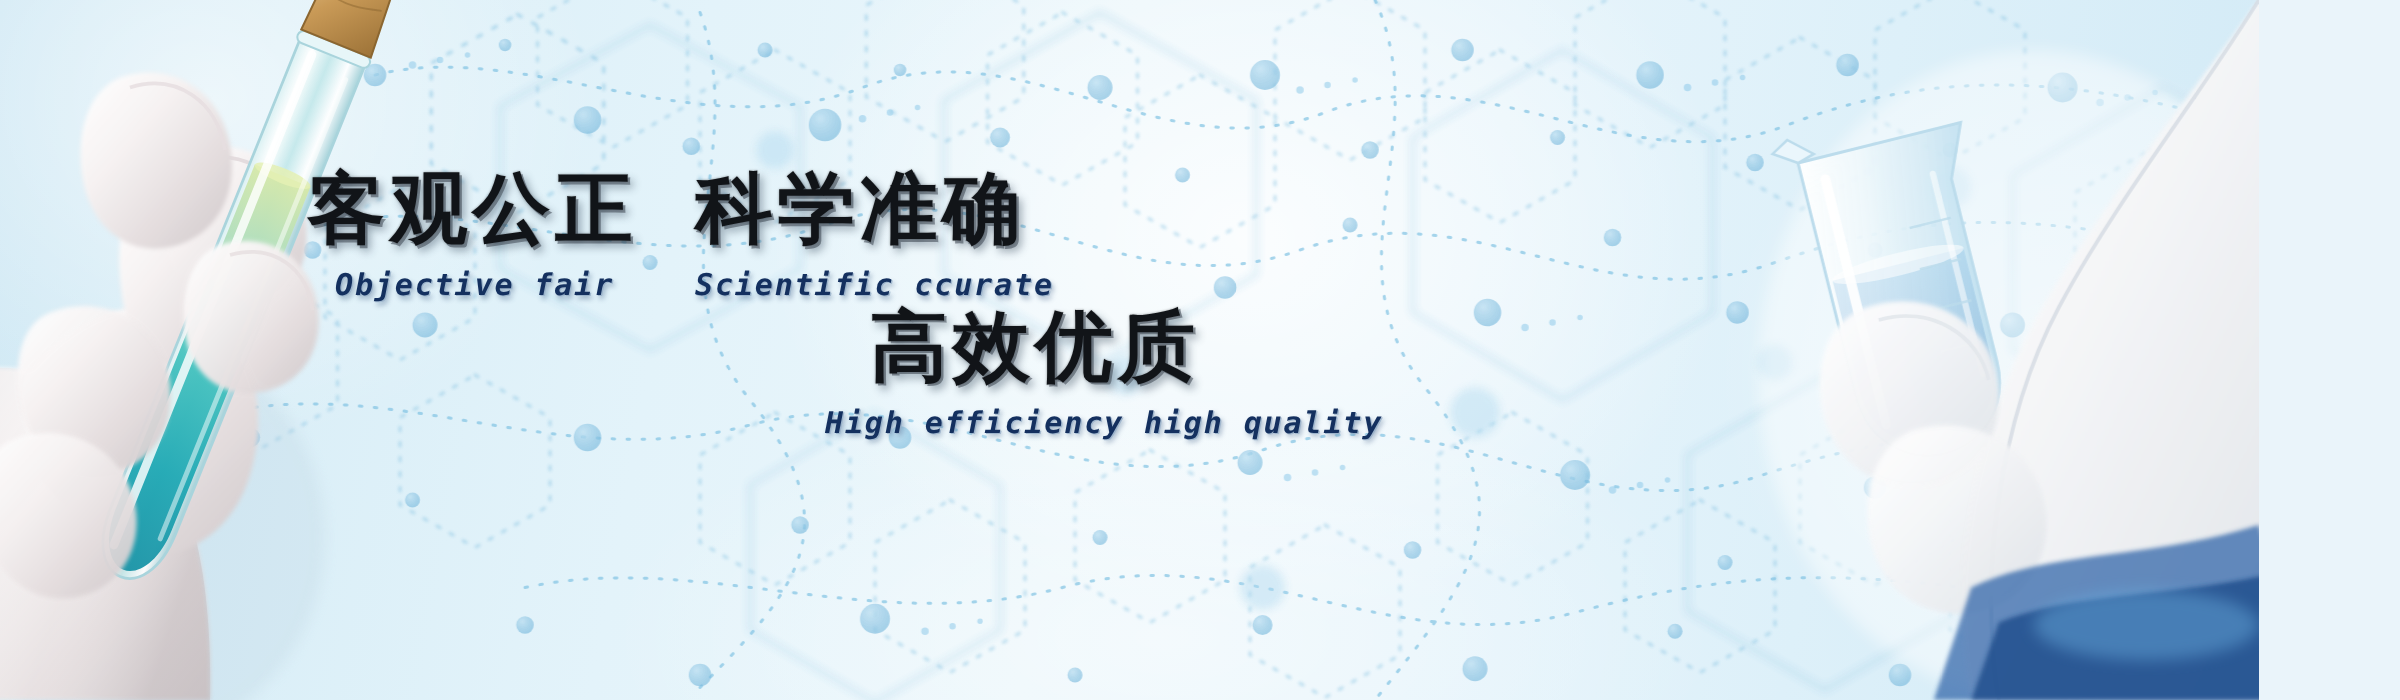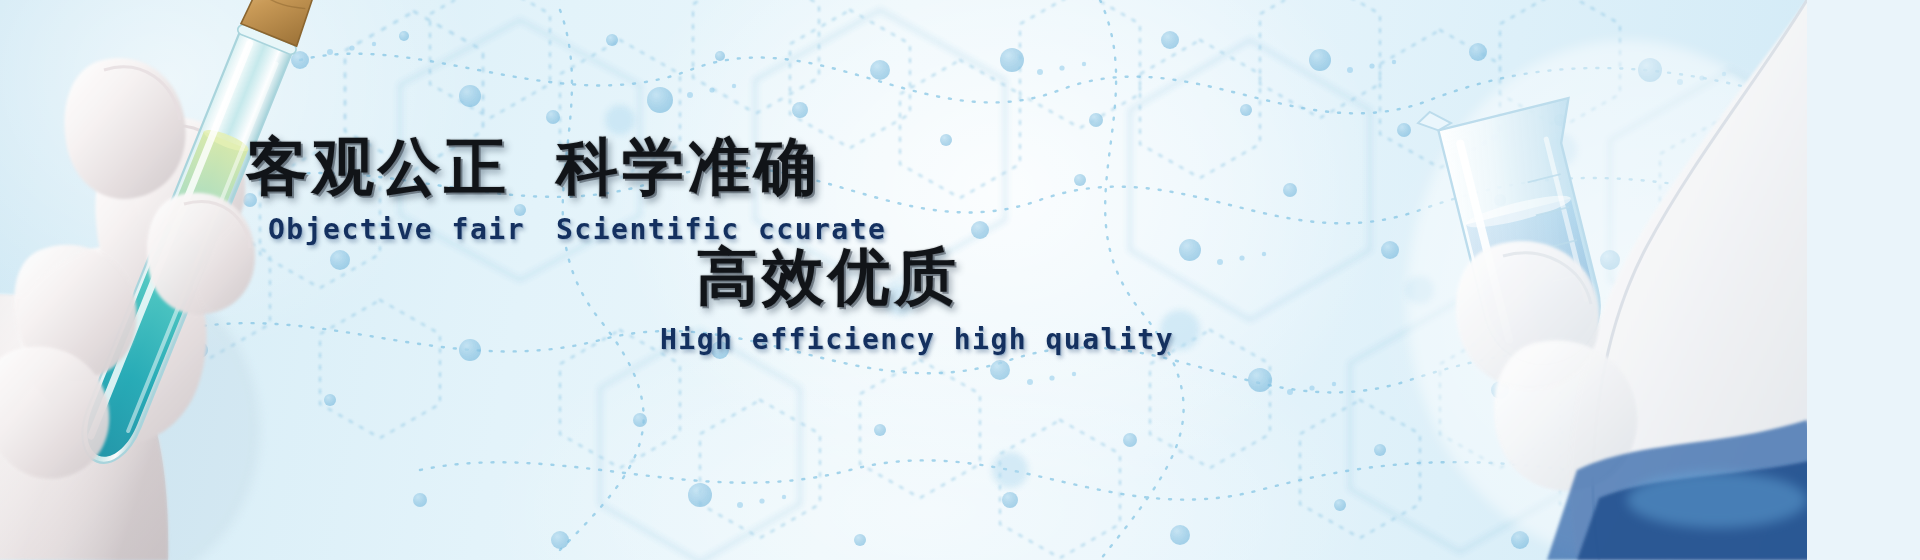--- a/index.html
+++ b/index.html
@@ -81,28 +81,29 @@
     letter-spacing: 4px;
     white-space: nowrap;
     text-shadow:
        2px 2px 0 rgba(60,70,80,0.55),
        4px 5px 7px rgba(40,60,80,0.45),
        0 0 2px rgba(0,0,0,0.4);
   }
   .en {
     font-family: "DejaVu Sans Mono", "Liberation Mono", monospace;
     font-weight: bold;
-    font-size: 28px;
+    font-size: 24px;
     line-height: 1;
     color: #14305f;
     letter-spacing: 1.5px;
     white-space: nowrap;
     text-shadow:
        1px 1px 0 rgba(150,175,200,0.8),
        2px 3px 4px rgba(60,90,130,0.45);
+    font-style: italic;
   }
 
   
   #g1 { left: 246px; top: 136px; }
   #g1 .en { margin-top: 18px; margin-left: 22px; }
 
   
   #g2 { left: 556px; top: 136px; }
   #g2 .en { margin-top: 18px; margin-left: 0px; }
 

